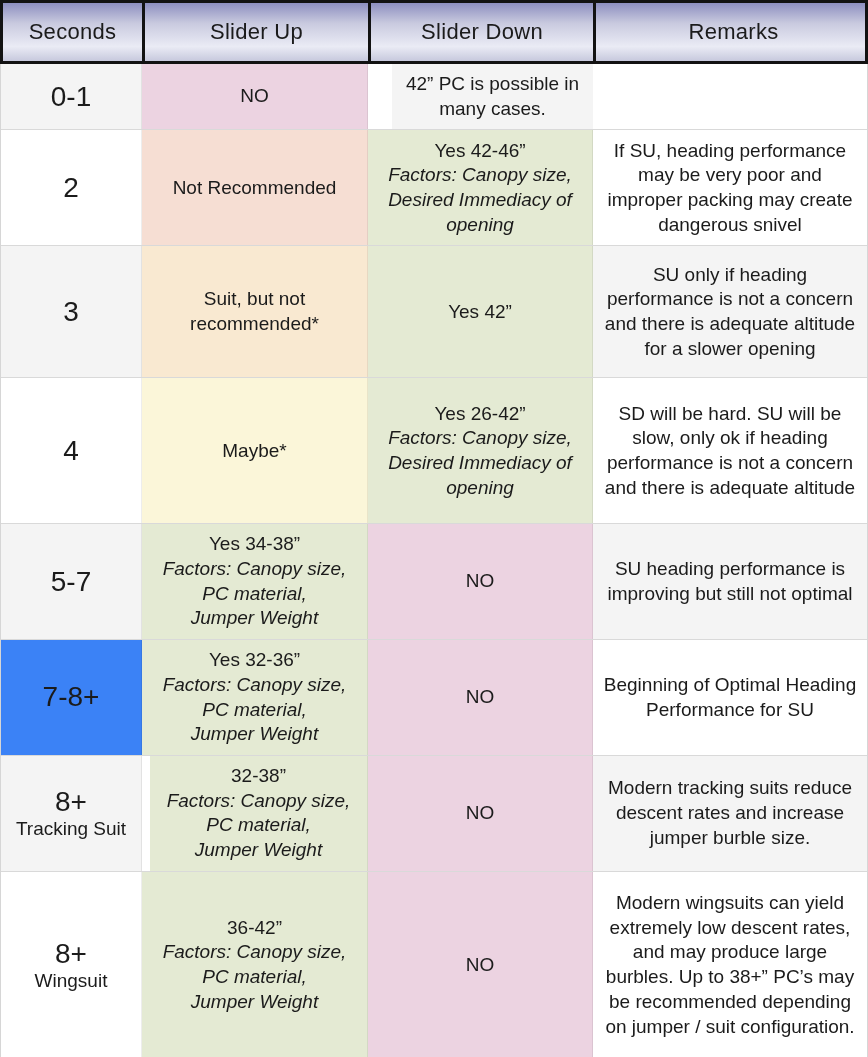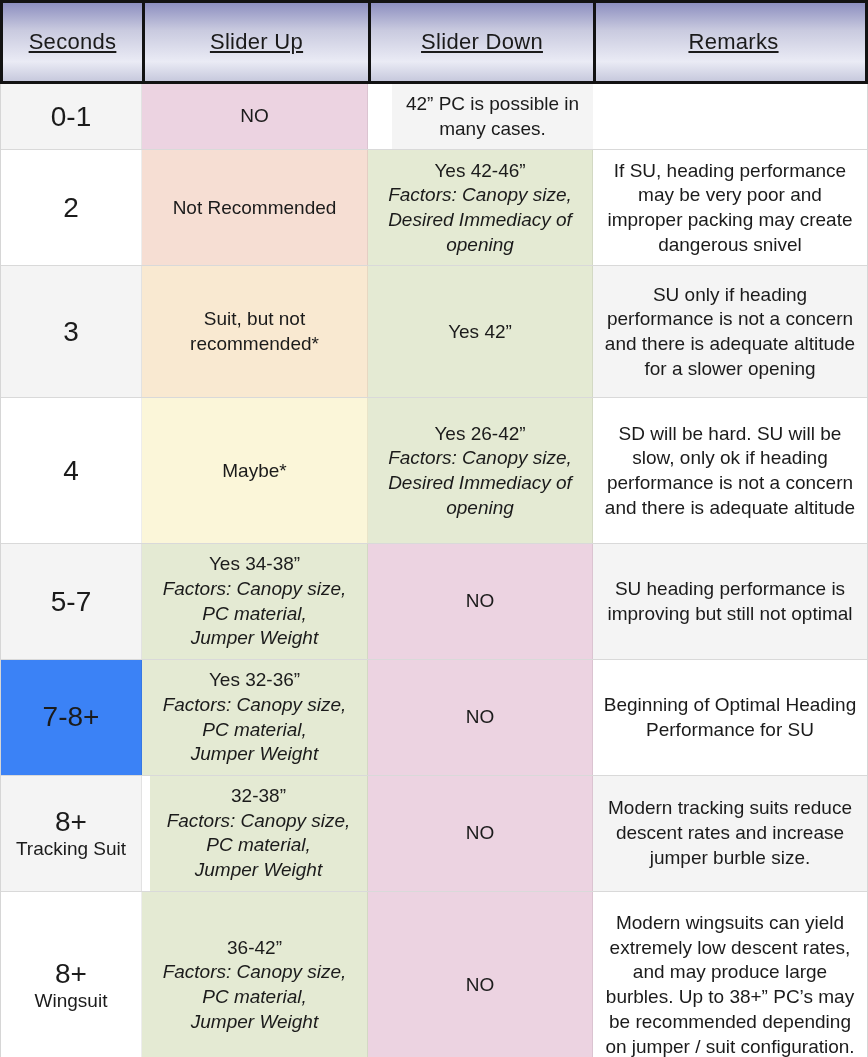--- a/index.html
+++ b/index.html
@@ -12,24 +12,23 @@
   .table {
     width: 868px;
     box-sizing: border-box;
   }
   
   .header-row {
     display: grid;
     grid-template-columns: 142px 226px 225px 275px;
     box-sizing: border-box;
     width: 868px;
-    height: 84px;
+    height: 64px;
     border: 3px solid #121212;
     background: linear-gradient(to bottom, #8d8fc0 0%, #c9cadf 35%, #eaebf5 75%, #c7c9dd 100%);
-    text-decoration: underline;
   }
   .header-cell {
     display: flex;
     align-items: center;
     justify-content: center;
     font-size: 22px;
     letter-spacing: 0.3px;
     border-right: 3px solid #121212;
     box-sizing: border-box;
   }

